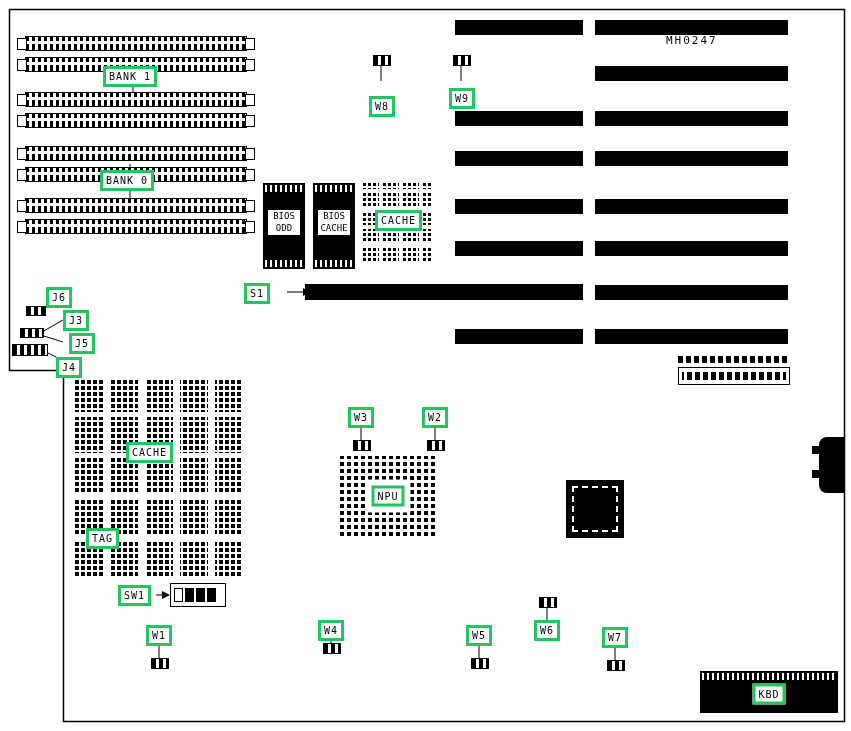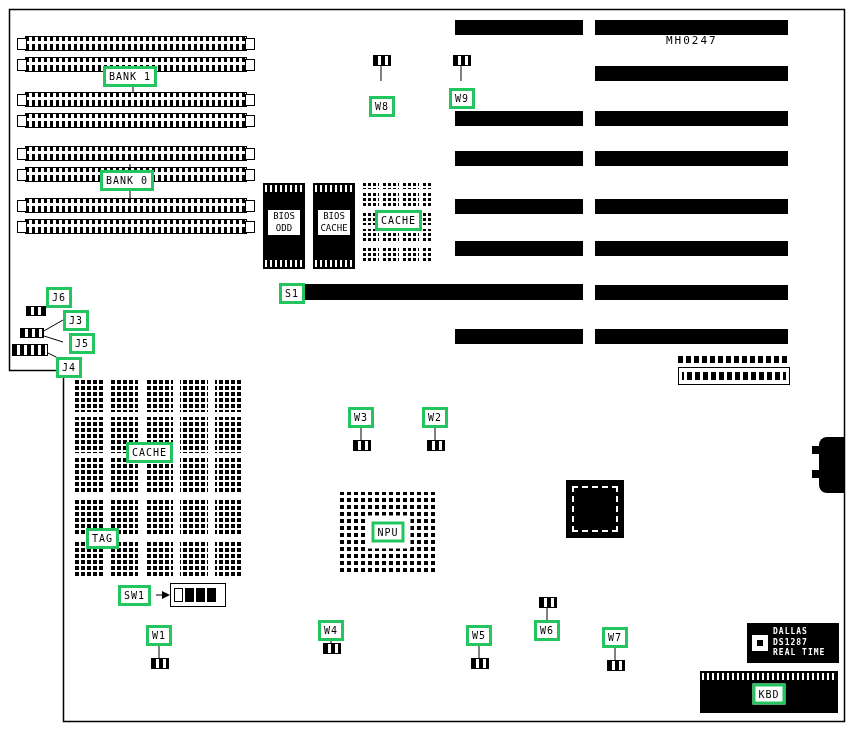--- a/index.html
+++ b/index.html
@@ -35,21 +35,21 @@
         repeating-linear-gradient(0deg,  rgba(0,0,0,0) 0 14px, #fff 14px 18px),
         repeating-linear-gradient(0deg,  rgba(0,0,0,0) 0 3px,  #fff 3px 5px),
         repeating-linear-gradient(90deg, #000 0 3px, #fff 3px 5px);}
   .cache-left{position:absolute;left:75px;top:378px;width:168px;height:198px;z-index:2;
       background-image:
         repeating-linear-gradient(90deg, rgba(0,0,0,0) 0 28px, #fff 28px 35px),
         repeating-linear-gradient(0deg,  rgba(0,0,0,0) 0 36px, #fff 36px 41px),
         repeating-linear-gradient(0deg,  rgba(0,0,0,0) 0 4px,  #fff 4px 6px),
         repeating-linear-gradient(90deg, #000 0 4px, #fff 4px 6px);}
 
-  .npu{position:absolute;left:340px;top:492px;width:96px;height:80px;z-index:2;
+  .npu{position:absolute;left:340px;top:456px;width:96px;height:80px;z-index:2;
       background-image:
         repeating-linear-gradient(0deg,  rgba(0,0,0,0) 0 4px, #fff 4px 7px),
         repeating-linear-gradient(90deg, #000 0 4px, #fff 4px 7px);}
   .npu .lbl{left:50%;top:50%;transform:translate(-50%,-50%);box-shadow:0 0 0 6px #fff;}
 
   .cpu{position:absolute;left:255px;top:482px;width:70px;height:70px;background:#000;z-index:2;}
   .cpu-dot{position:absolute;left:7px;top:7px;width:7px;height:7px;border-radius:50%;background:#fff;}
   .cpu .lbl{left:50%;top:54%;transform:translate(-50%,-50%);}
 
   .qfp{position:absolute;left:566px;top:480px;width:58px;height:58px;background:#000;z-index:2;}
@@ -163,21 +163,21 @@
   <div class="bar" style="left:595px;top:20px;width:193px"></div>
   <div class="bar" style="left:595px;top:66px;width:193px"></div>
   <div class="bar" style="left:595px;top:111px;width:193px"></div>
   <div class="bar" style="left:595px;top:151px;width:193px"></div>
   <div class="bar" style="left:595px;top:199px;width:193px"></div>
   <div class="bar" style="left:595px;top:241px;width:193px"></div>
   <div class="bar" style="left:595px;top:285px;width:193px"></div>
   <div class="bar" style="left:595px;top:329px;width:193px"></div>
 
   <div class="bar" style="left:305px;top:284px;width:278px;height:16px"></div>
-  <div class="lbl" style="left:279px;top:283px">S1</div>
+  <div class="lbl" style="left:244px;top:283px">S1</div>
 
   <div class="pinheader">
     <div class="pinheader-row1"></div>
     <div class="pinheader-row2"></div>
   </div>
 
   <div class="chip" style="left:263px;top:183px;width:42px;height:86px">
     <div class="pinstrip" style="top:2px"></div>
     <div class="pinstrip" style="bottom:2px"></div>
     <div class="chip-label" style="top:26px">
@@ -243,27 +243,19 @@
 
   <div class="lbl" style="left:466px;top:625px">W5</div>
   <div class="jmp" style="left:471px;top:658px"></div>
 
   <div class="jmp" style="left:539px;top:597px"></div>
   <div class="lbl" style="left:534px;top:620px">W6</div>
 
   <div class="lbl" style="left:602px;top:627px">W7</div>
   <div class="jmp" style="left:607px;top:660px"></div>
 
-  <div class="rtc">
-    <div class="rtc-logo"></div>
-    <div class="rtc-text">
-      <div>DALLAS</div>
-      <div>DS1287</div>
-      <div>REAL TIME</div>
-    </div>
-  </div>
 
   <div class="kbd">
     <div class="pinstrip" style="top:2px"></div>
     <div class="lbl">KBD</div>
   </div>
 
 </div>
 
 </body></html>

